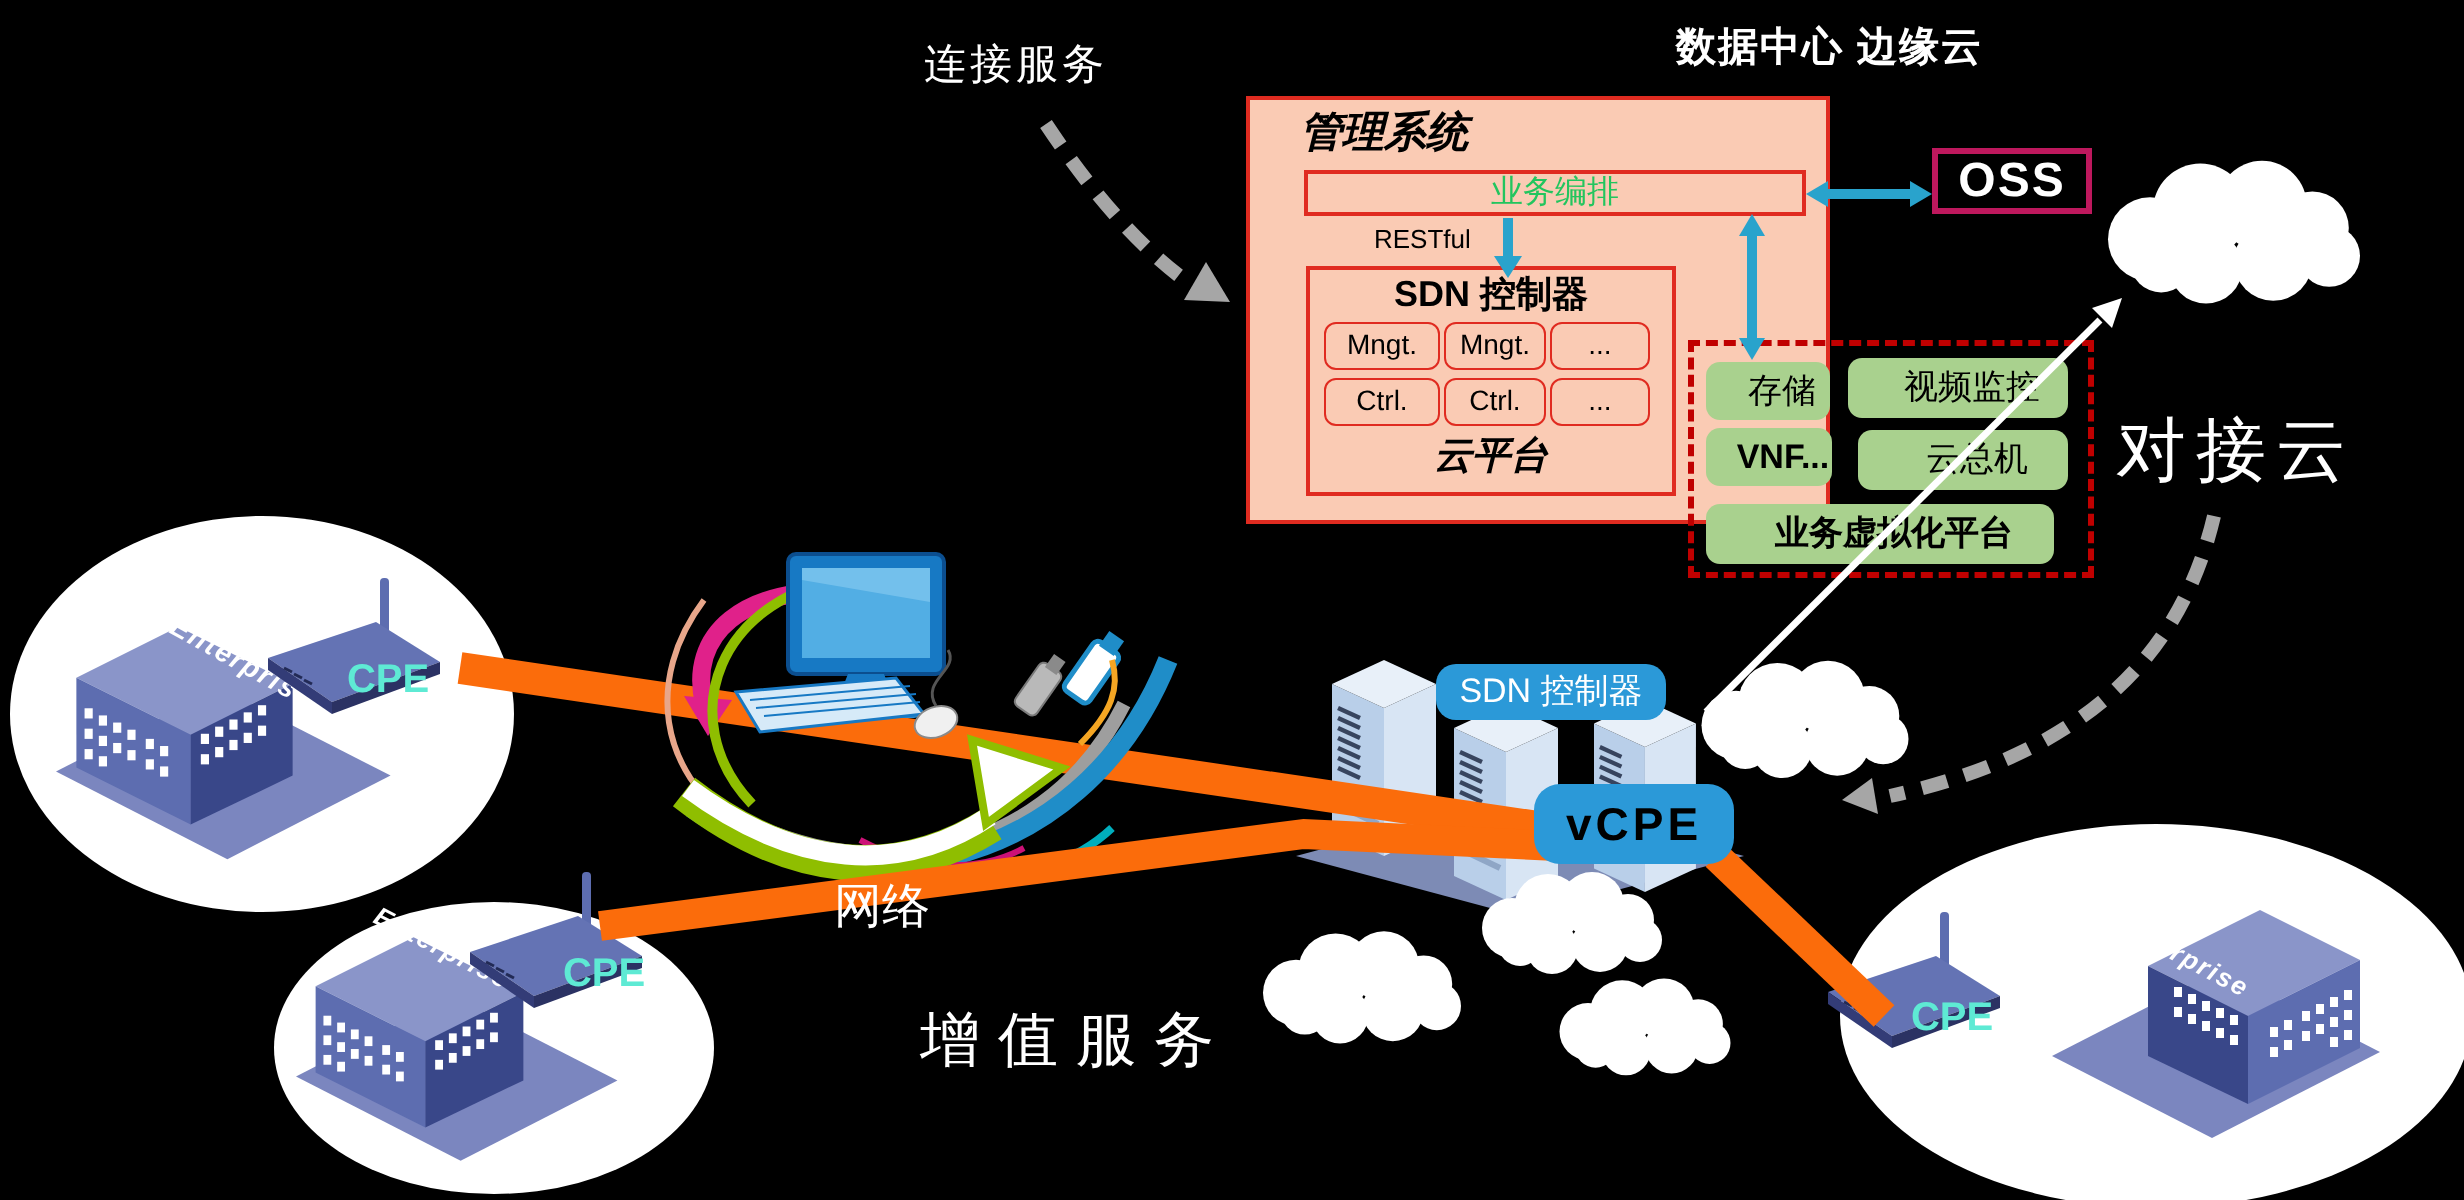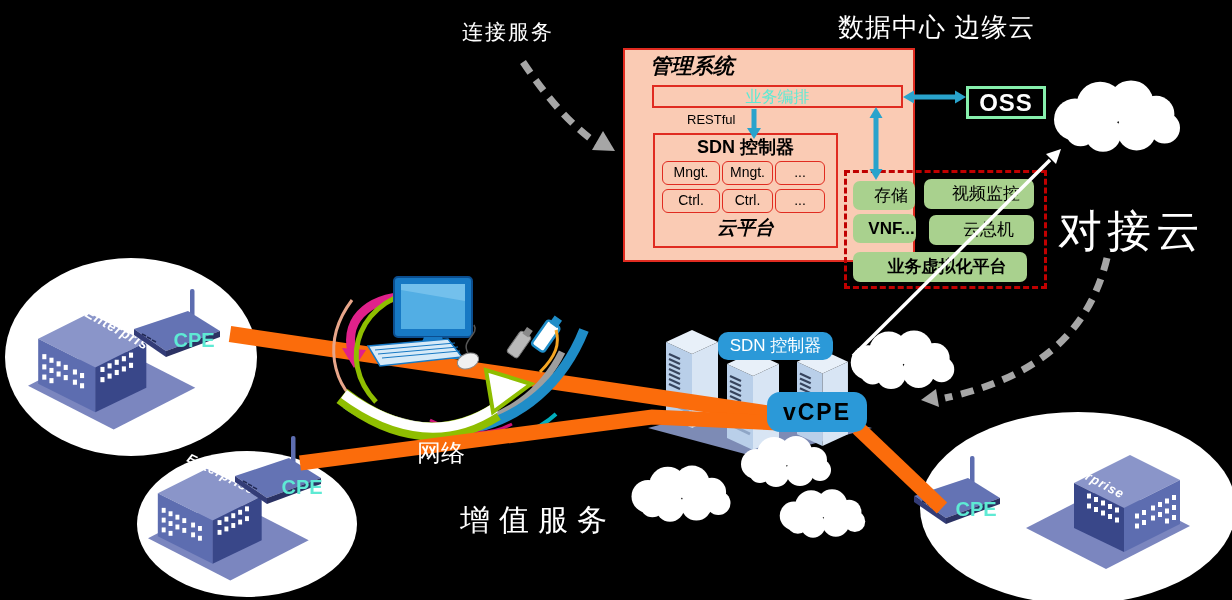--- a/index.html
+++ b/index.html
@@ -7,45 +7,45 @@
     width:1232px;height:600px;position:relative;overflow:hidden;
     background:#000;
     font-family:"Liberation Sans","DejaVu Sans",sans-serif;
   }
   svg.layer{position:absolute;left:0;top:0;width:1232px;height:600px;pointer-events:none;}
   #bg-layer{z-index:1;}
   #box-layer{z-index:2;}
   #fg-layer{z-index:5;}
   .lbl{position:absolute;color:#fff;white-space:nowrap;z-index:4;}
   .lbl-connect{left:462px;top:18px;font-size:21px;letter-spacing:2px;}
-  .lbl-dcedge{left:838px;top:10px;font-size:26px;font-weight:normal;letter-spacing:1px;}
-  .lbl-dock{left:1058px;top:202px;font-size:44px;letter-spacing:5px;}
+  .lbl-dcedge{left:838px;top:10px;font-size:20px;font-weight:bold;letter-spacing:1px;}
+  .lbl-dock{left:1058px;top:202px;font-size:35px;letter-spacing:5px;}
   .lbl-network{left:417px;top:437px;font-size:24px;}
   .lbl-value{left:460px;top:500px;font-size:30px;letter-spacing:9px;}
   .mgmt{position:absolute;left:623px;top:48px;width:292px;height:214px;
     background:#FACBB4;border:2px solid #E02B20;box-sizing:border-box;}
   .mgmt-title{position:absolute;left:650px;top:52px;font-size:21px;font-weight:bold;
     font-style:italic;color:#000;z-index:3;}
   .orch{position:absolute;left:652px;top:85px;width:251px;height:23px;
     border:2px solid #E02B20;box-sizing:border-box;text-align:center;
-    font-size:16px;color:#5eead4;line-height:20px;z-index:3;}
+    font-size:16px;color:#22c55e;line-height:20px;z-index:3;}
   .restful{position:absolute;left:687px;top:112px;font-size:13px;color:#000;z-index:3;}
   .sdnbox{position:absolute;left:653px;top:133px;width:185px;height:115px;
     border:2px solid #E02B20;box-sizing:border-box;z-index:3;}
   .sdnbox-title{position:absolute;left:653px;top:135px;width:185px;text-align:center;
     font-size:18px;font-weight:bold;color:#000;z-index:3;}
   .module{position:absolute;height:24px;border:1.5px solid #E02B20;border-radius:6px;
     box-sizing:border-box;text-align:center;font-size:14px;color:#000;line-height:20px;z-index:3;}
   .cloudplat{position:absolute;left:653px;top:215px;width:185px;text-align:center;
     font-size:19px;font-weight:bold;font-style:italic;color:#000;z-index:3;}
   .dashedbox{position:absolute;left:844px;top:170px;width:203px;height:119px;
     border:3px dashed #C00000;box-sizing:border-box;z-index:2;}
   .gbox{position:absolute;background:#A9D18E;border-radius:7px;box-sizing:border-box;
     text-align:center;color:#000;font-size:17px;z-index:3;padding-left:14px;}
-  .oss{position:absolute;left:966px;top:86px;width:80px;height:33px;border:3px solid #86efac;
+  .oss{position:absolute;left:966px;top:74px;width:80px;height:33px;border:3px solid #be185d;
     box-sizing:border-box;color:#fff;font-size:24px;font-weight:600;text-align:center;
     line-height:27px;letter-spacing:1px;z-index:3;}
   .bluetag{position:absolute;background:#2B99D8;border-radius:10px;text-align:center;
     box-sizing:border-box;z-index:3;}
   .tag-sdn{left:718px;top:332px;width:115px;height:28px;color:#fff;font-size:17px;line-height:28px;}
   .tag-vcpe{left:767px;top:392px;width:100px;height:40px;color:#000;font-size:23px;
     font-weight:bold;line-height:40px;letter-spacing:2px;border-radius:13px;}
   .cpelbl{position:absolute;width:56px;text-align:center;color:#5eead4;font-size:20px;
     font-weight:bold;z-index:4;}
 </style>

